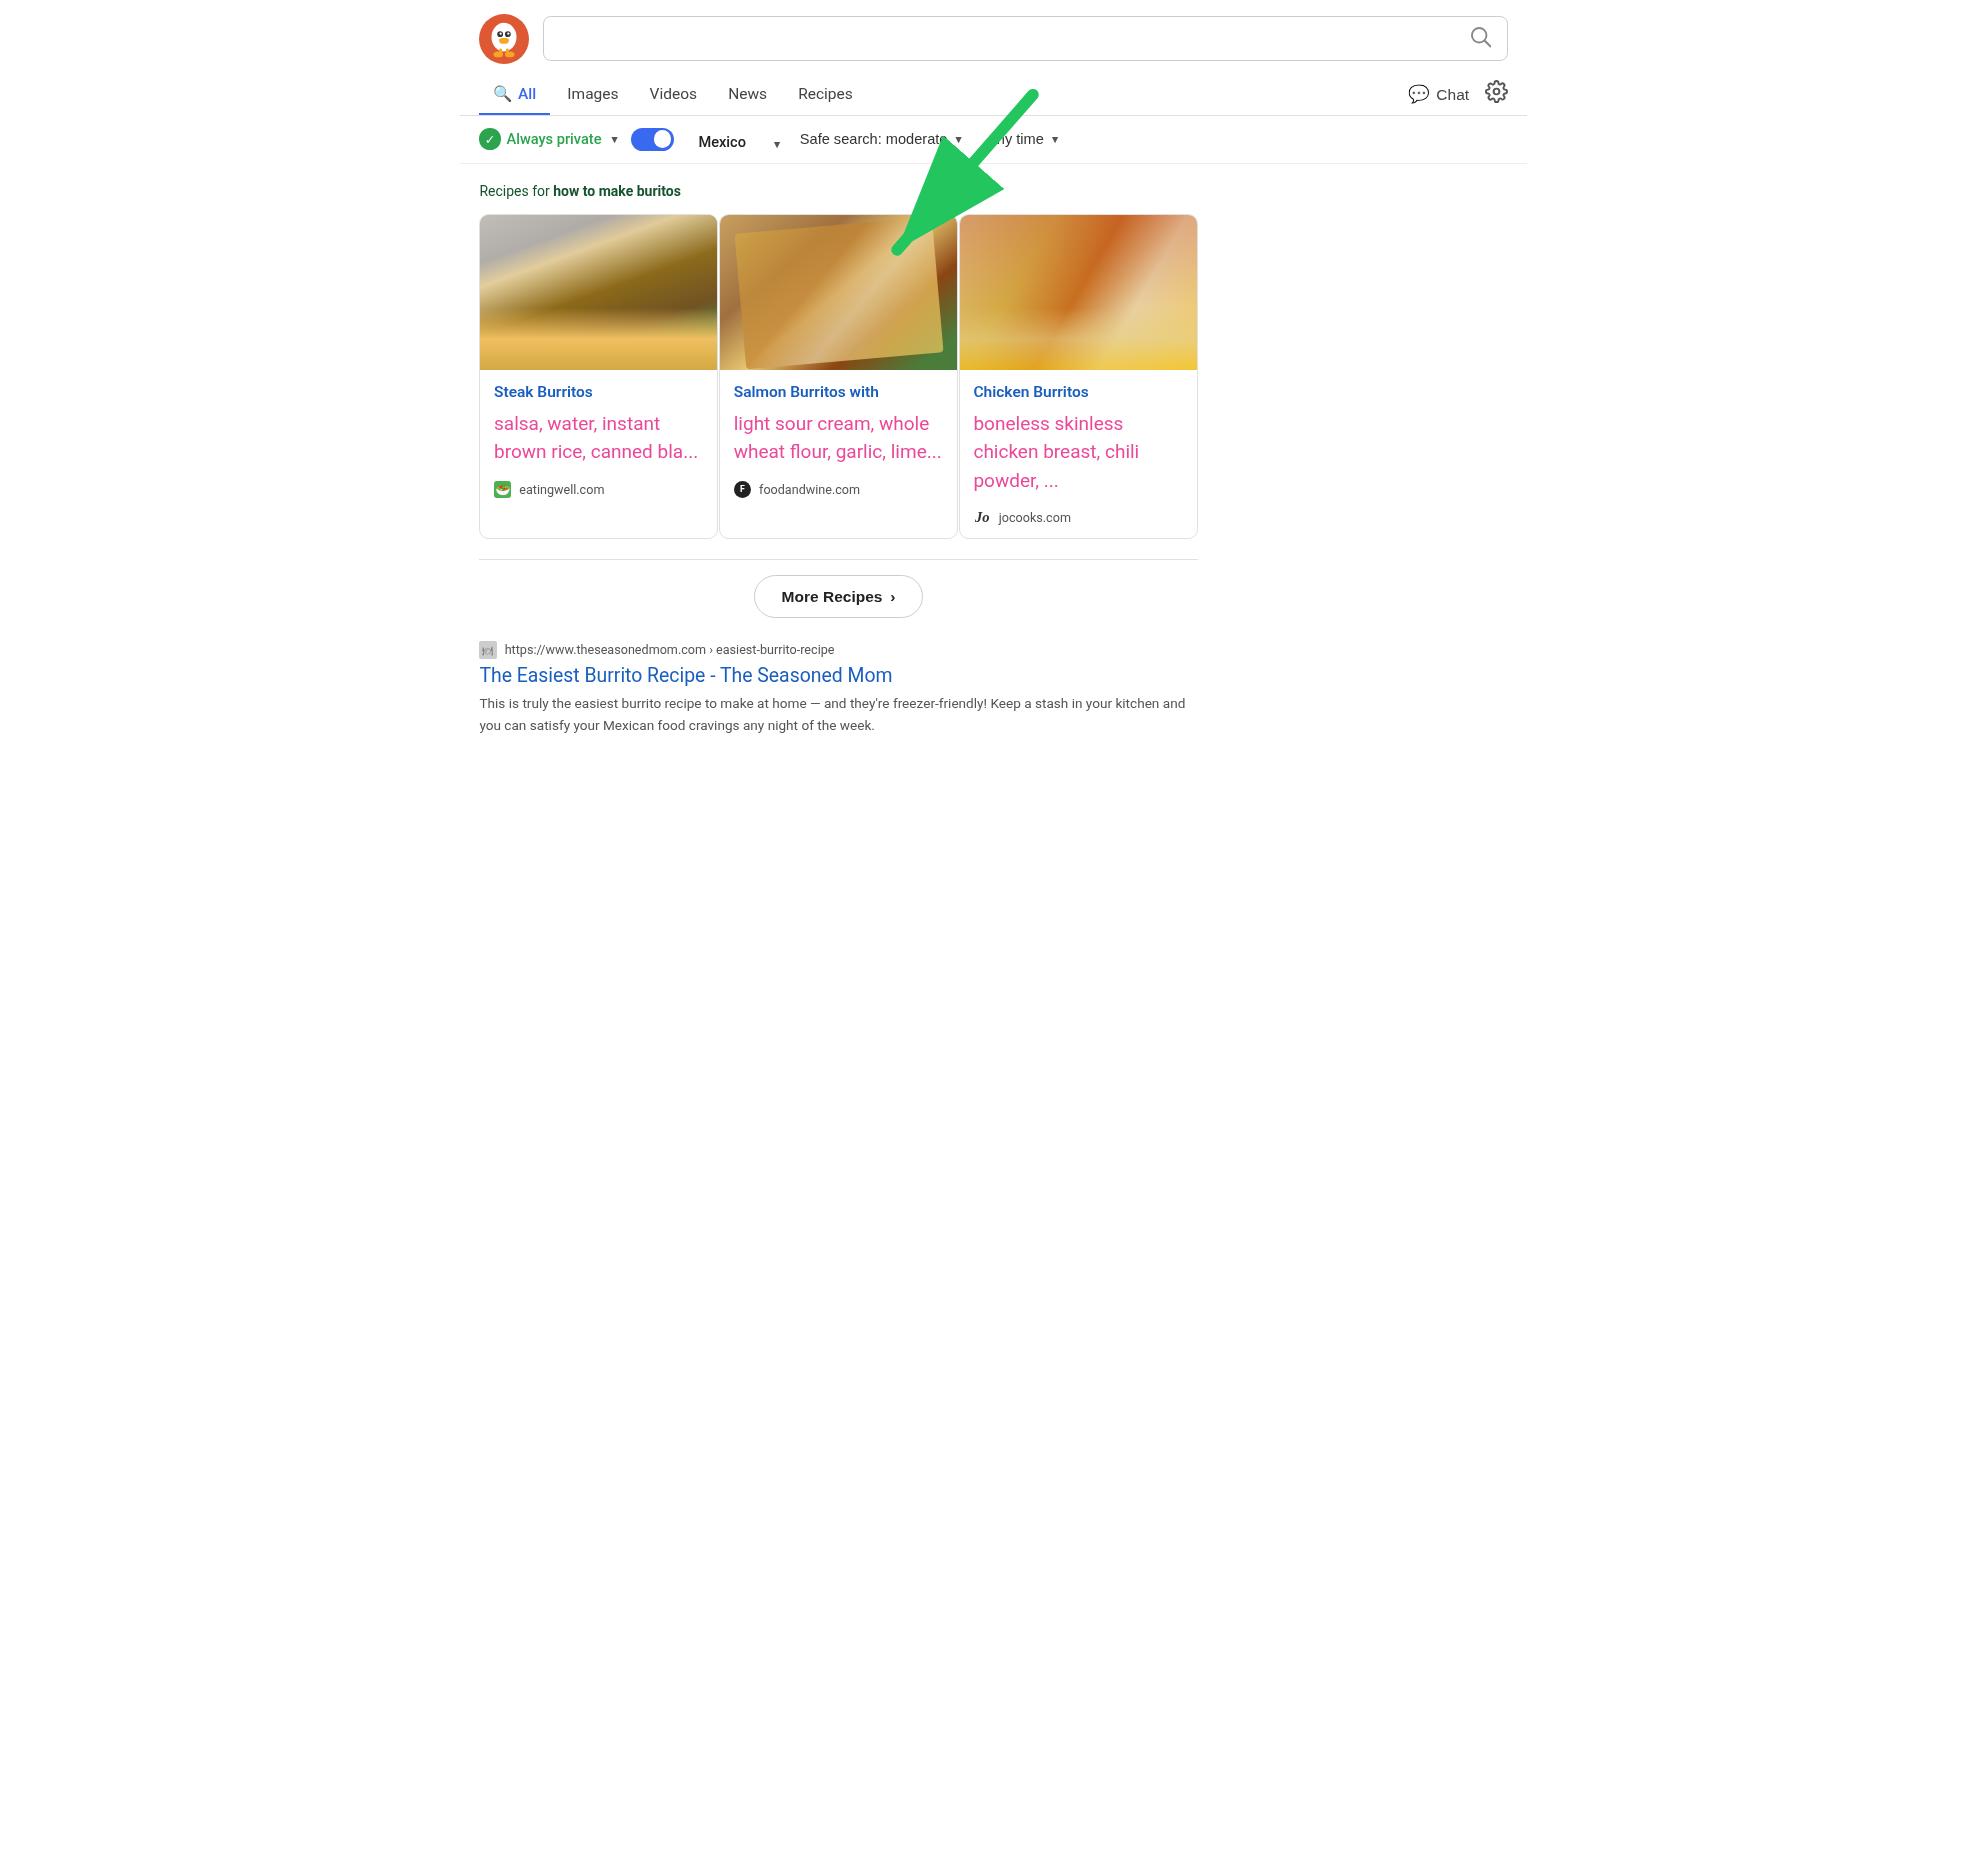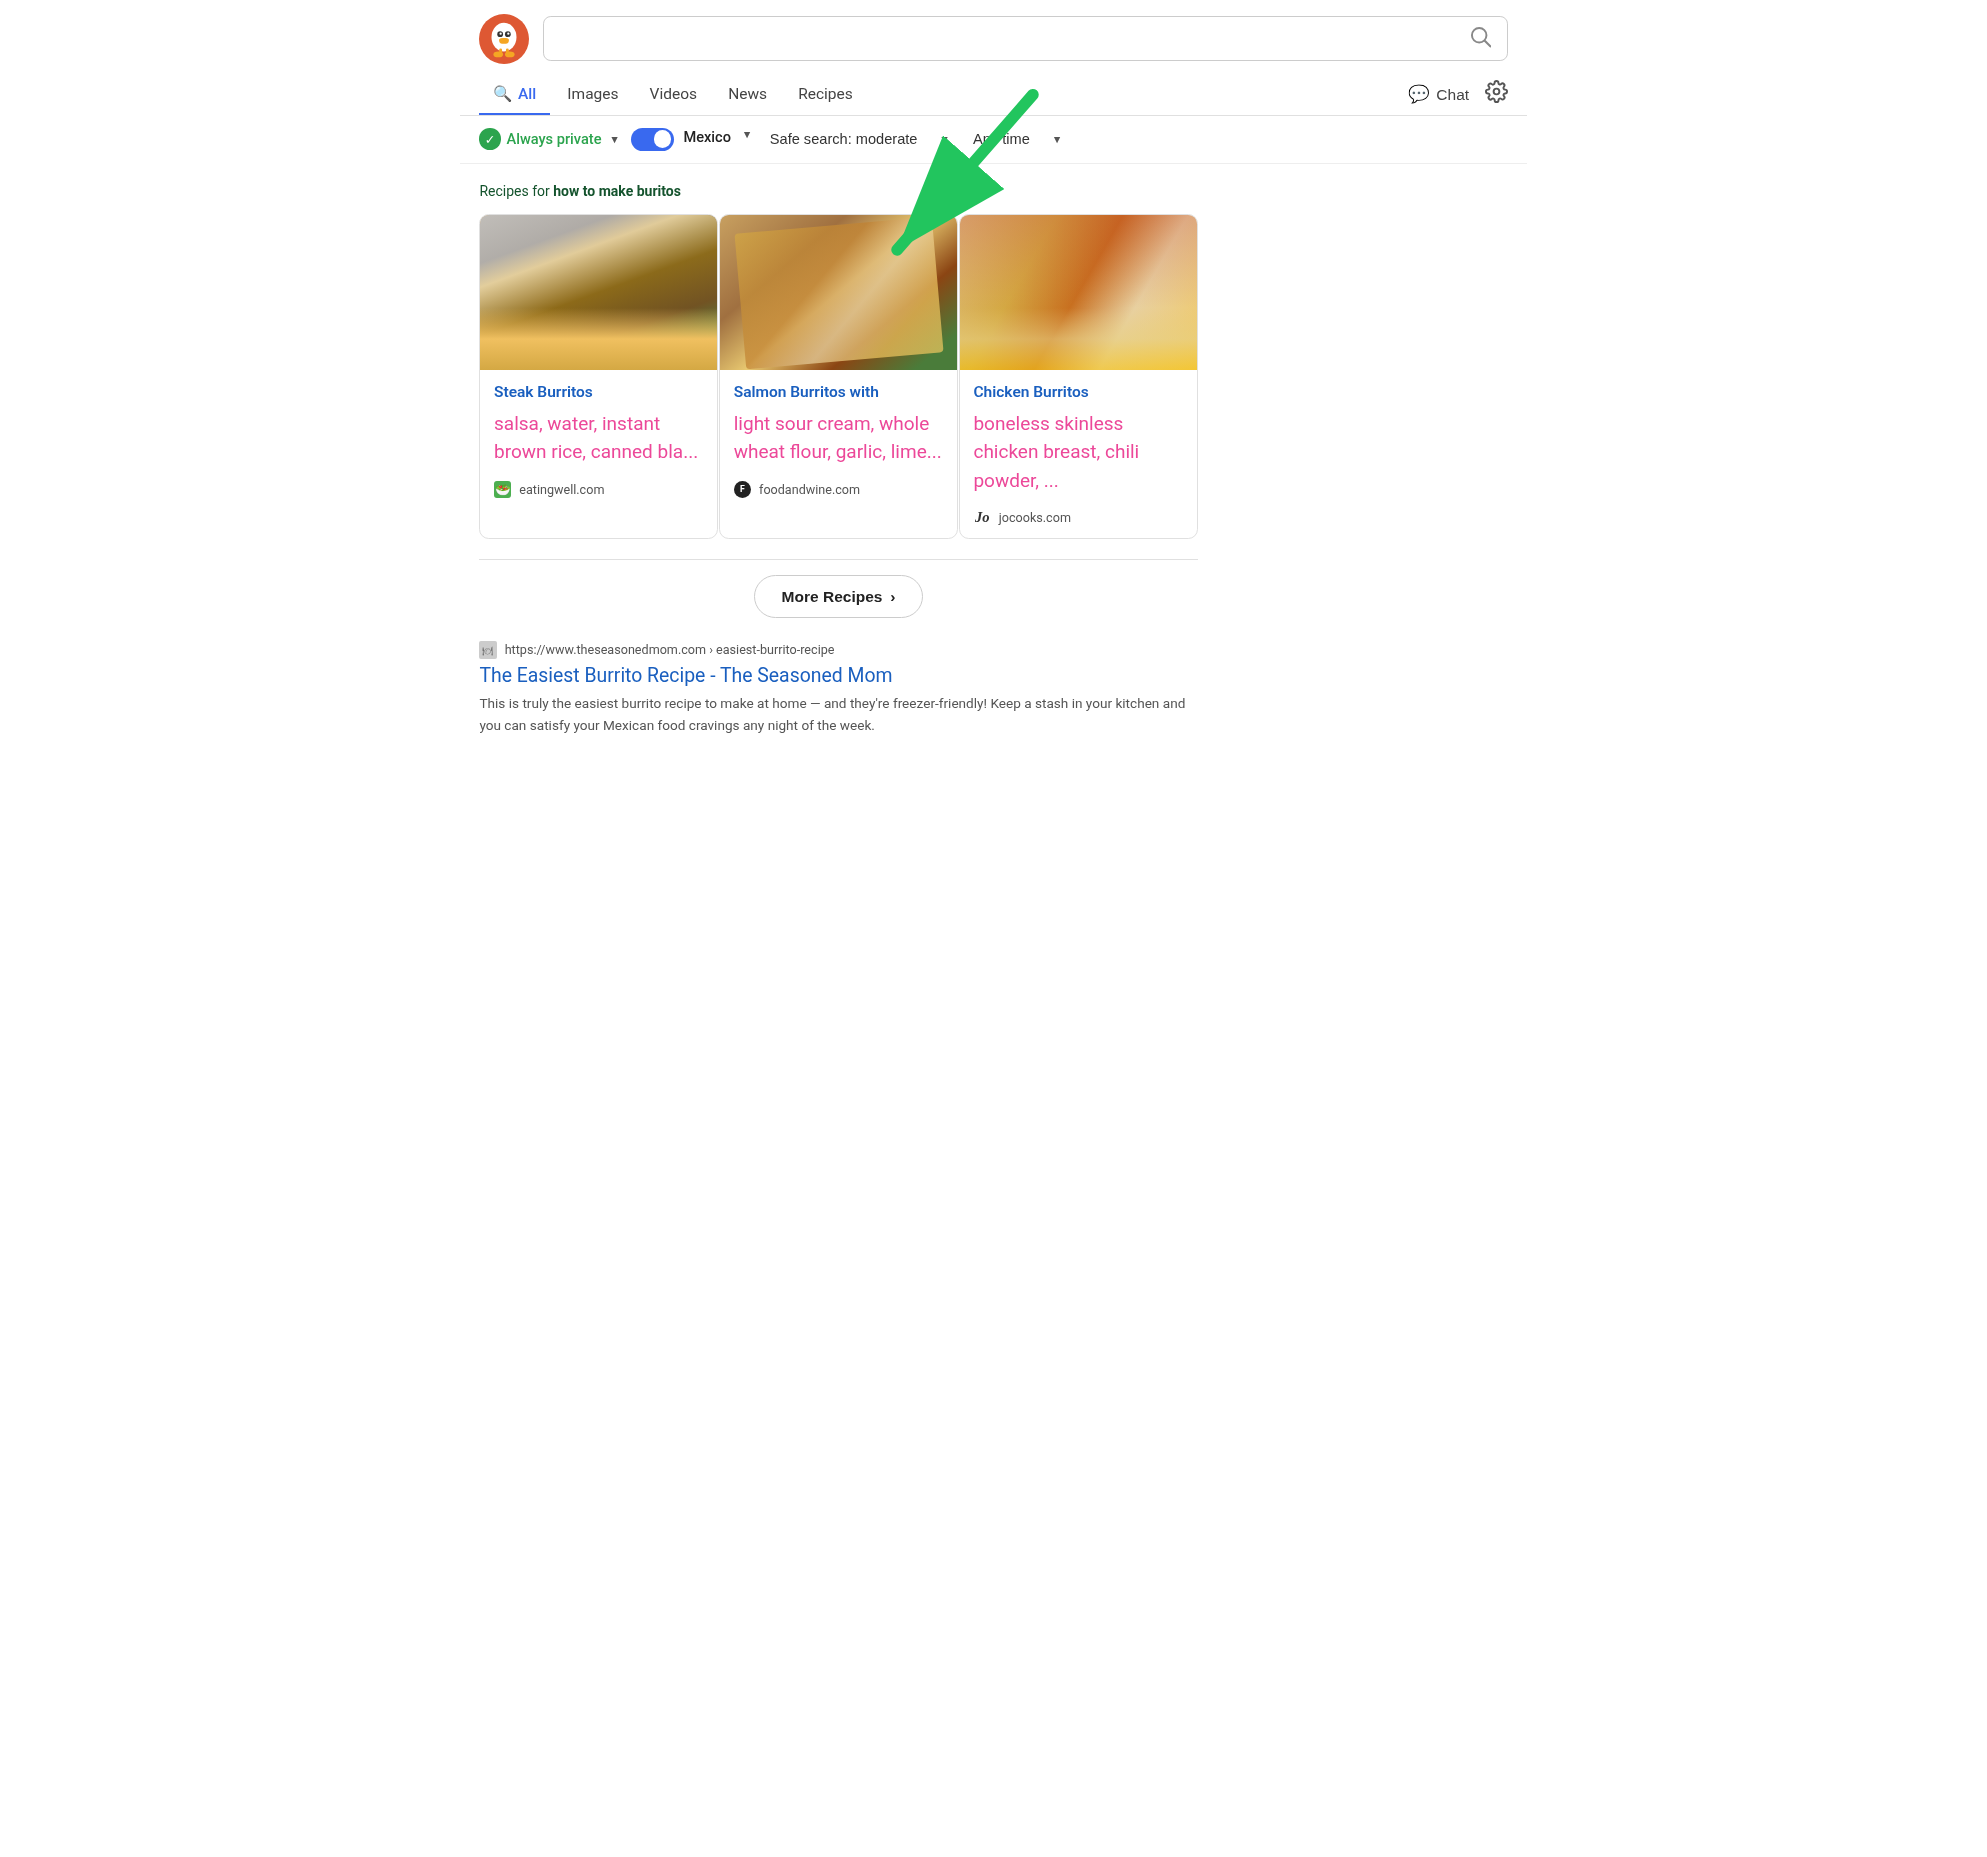--- a/index.html
+++ b/index.html
@@ -132,22 +132,22 @@
       border-radius: 50%;
       display: flex;
       align-items: center;
       justify-content: center;
       color: white;
       font-size: 12.6px;
     }
 
     .toggle-group {
       display: flex;
-      align-items: flex-start;
-      gap: 9px;
+      align-items: flex-end;
+      gap: 24px;
     }
 
     .toggle {
       width: 43px;
       height: 23px;
       background: #3969ef;
       border-radius: 11.6px;
       position: relative;
       cursor: pointer;
     }
@@ -173,21 +173,21 @@
 
     .chevron {
       font-size: 10.7px;
       color: #555;
       margin-left: 1.9px;
     }
 
     .filter-btn {
       display: flex;
       align-items: center;
-      gap: 20px;
+      gap: 4px;
       font-size: 14.6px;
       color: #333;
       cursor: pointer;
       background: none;
       border: none;
       padding: 3.9px 5.8px;
     }
 
     .main-content {
       padding: 19.4px 19.4px;

